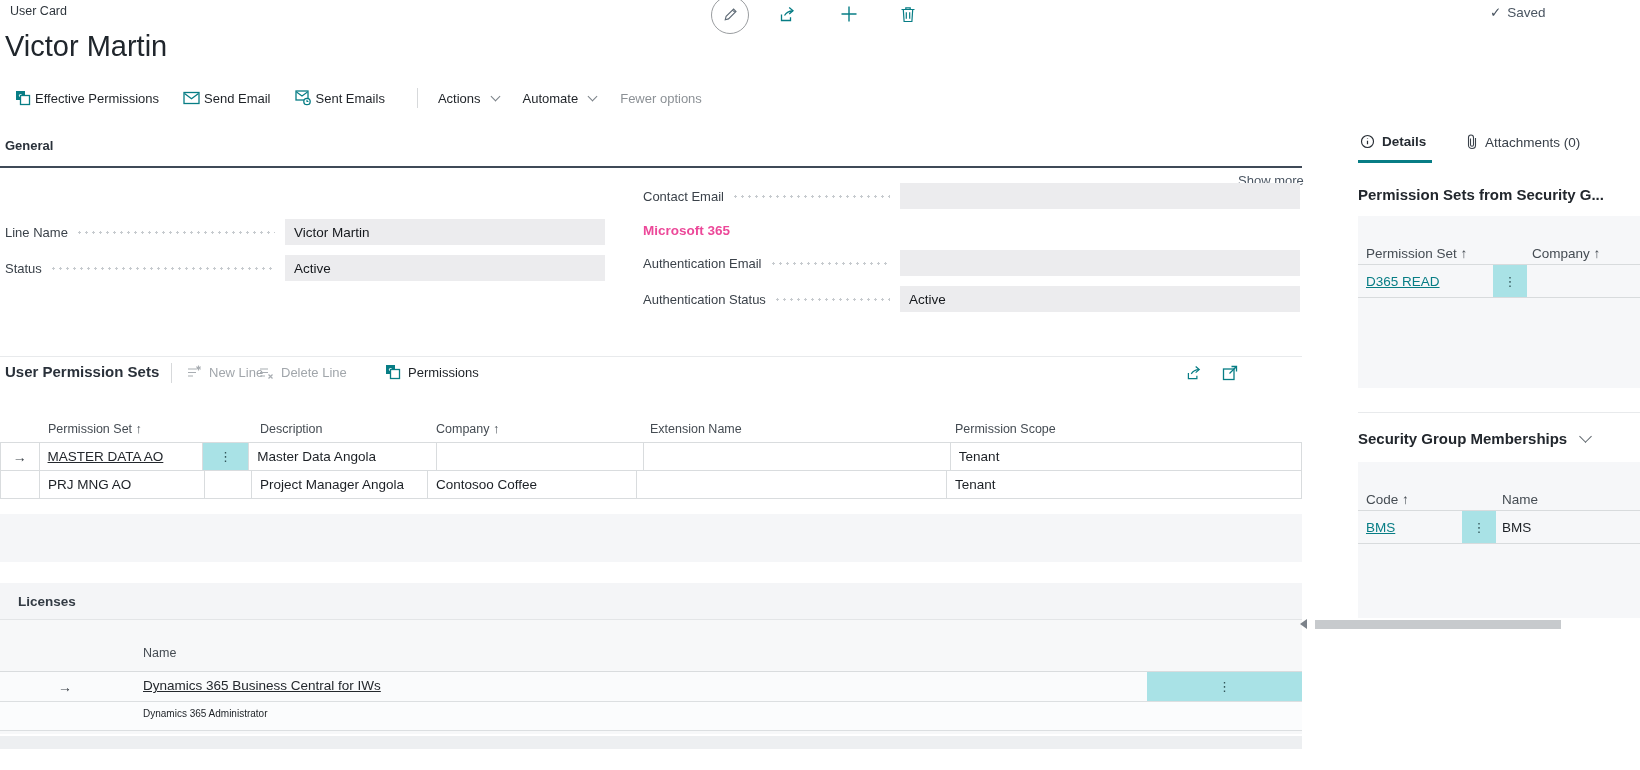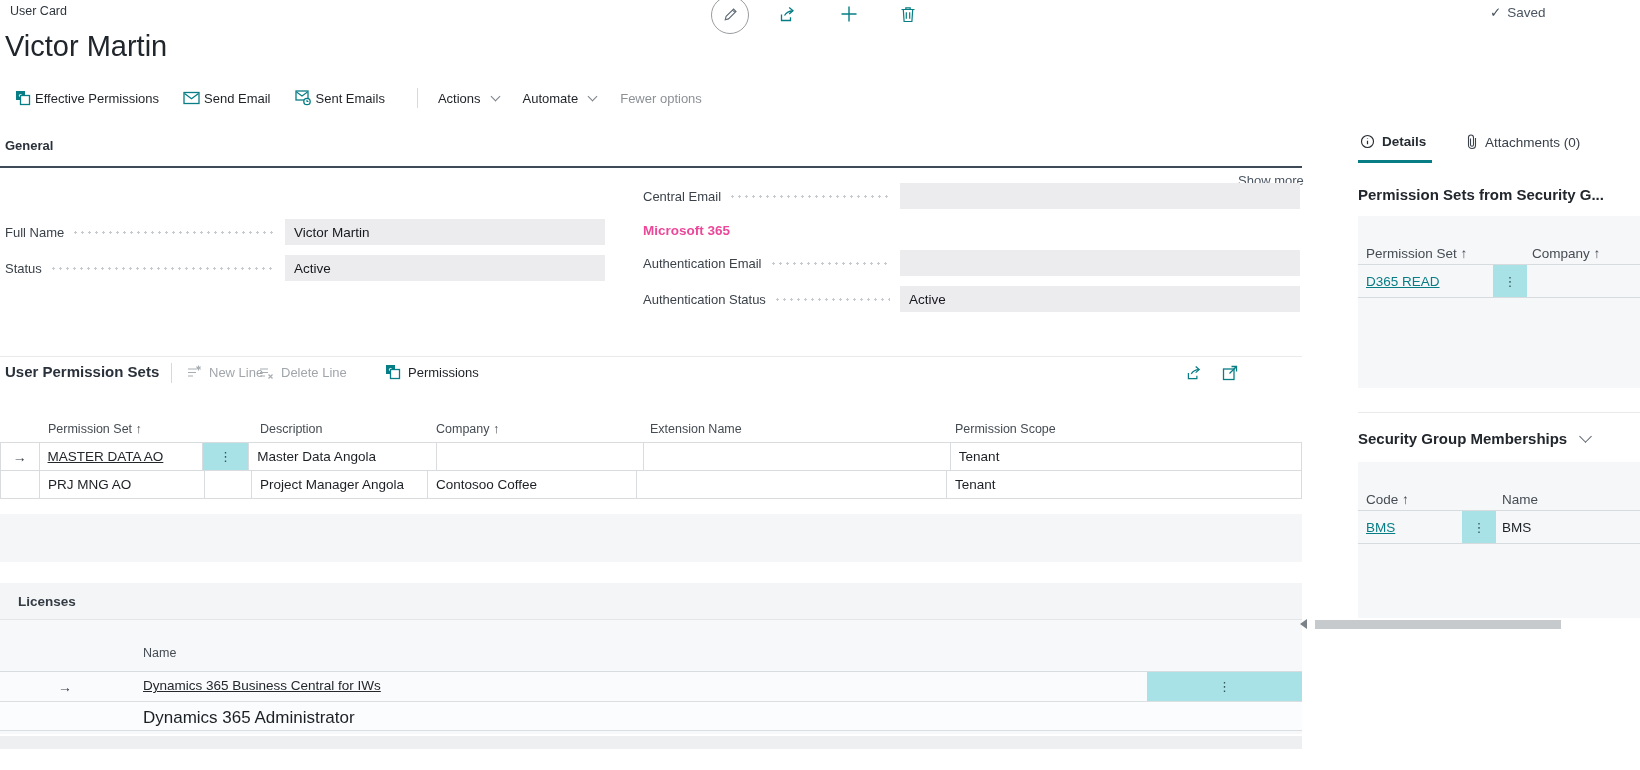--- a/index.html
+++ b/index.html
@@ -168,32 +168,32 @@
     <div class="ribbon-item fewer">
       <span>Fewer options</span>
     </div>
   </div>
 
   <div class="abs sec-head" style="left:5px;top:138px;">General</div>
   <div class="abs showmore" style="left:1238px;top:146px;margin-top:27px;">Show more</div>
   <div class="abs sec-underline" style="left:0;top:166px;width:1302px;"></div>
 
   <div class="frow" style="left:5px;top:219px;width:600px;">
-    <span class="lbl">Full Name</span>
+    <span class="lbl">Line Name</span>
     <span class="leader"></span>
     <div class="fieldbox" style="width:320px;">Victor Martin</div>
   </div>
   <div class="frow" style="left:5px;top:255px;width:600px;">
     <span class="lbl">Status</span>
     <span class="leader"></span>
     <div class="fieldbox" style="width:320px;">Active</div>
   </div>
 
   <div class="frow" style="left:643px;top:183px;width:657px;">
-    <span class="lbl">Central Email</span>
+    <span class="lbl">Contact Email</span>
     <span class="leader"></span>
     <div class="fieldbox" style="width:400px;"></div>
   </div>
   <div class="abs subhead" style="left:643px;top:223px;">Microsoft 365</div>
   <div class="frow" style="left:643px;top:250px;width:657px;">
     <span class="lbl">Authentication Email</span>
     <span class="leader"></span>
     <div class="fieldbox" style="width:400px;"></div>
   </div>
   <div class="frow" style="left:643px;top:286px;width:657px;">
@@ -300,21 +300,21 @@
       <div class="abs thead-cell" style="left:135px;top:26px;">Name</div>
       <div class="abs" style="left:0;top:51px;width:1302px;height:1px;background:#d9dcde;"></div>
       <div class="abs lic-row" style="left:0;top:52px;width:1302px;height:30px;background:#fafbfc;">
         <span class="abs" style="left:58px;color:#3a4047;font-size:14px;">→</span>
         <span class="abs link-dark" style="left:143px;font-size:13.5px;position:absolute;top:6px;">Dynamics 365 Business Central for IWs</span>
         <div class="abs sel-teal" style="left:1147px;top:0;width:155px;height:29px;display:flex;align-items:center;justify-content:center;">
           <span class="dots">⋮</span>
         </div>
       </div>
       <div class="abs lic-row" style="left:0;top:82px;width:1302px;height:29px;background:#fbfcfd;">
-        <span class="abs" style="left:143px;top:6px;font-size:17px;color:#1c2025;">Dynamics 365 Administrator</span>
+        <span class="abs" style="left:143px;top:6px;font-size:10px;color:#1c2025;">Dynamics 365 Administrator</span>
       </div>
     </div>
     <div style="height:13px;background:#edeff1;margin-top:2px;"></div>
   </div>
 
   <div class="abs tab tab-active" style="left:1360px;top:134px;">
     <span>
       <svg width="15" height="15" viewBox="0 0 16 16">
           <circle cx="8" cy="8" r="6.4" fill="none" stroke="#262c33" stroke-width="1.2"></circle>
           <path d="M8 7.2v3.6M8 4.9v.4" stroke="#262c33" stroke-width="1.3"></path>

